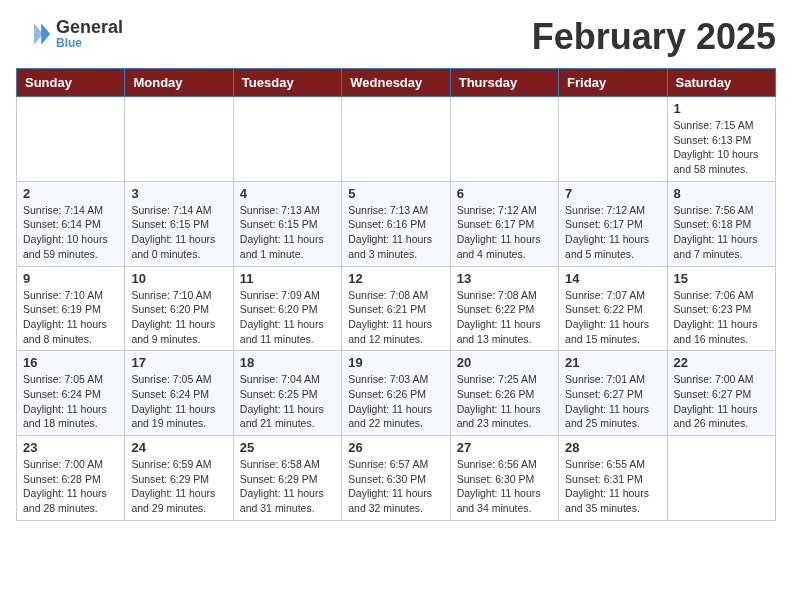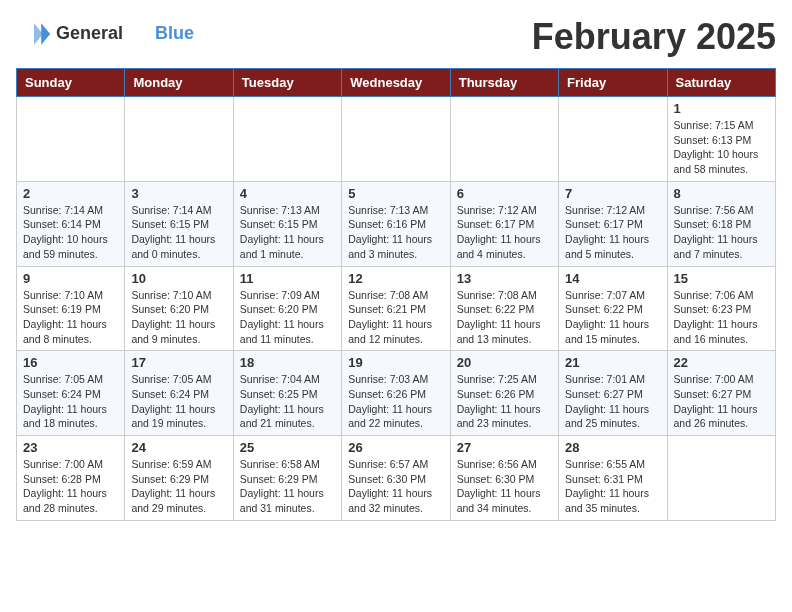--- a/index.html
+++ b/index.html
@@ -16,31 +16,30 @@
       align-items: flex-start;
       margin-bottom: 10px;
     }
     .logo {
       display: flex;
       align-items: center;
       gap: 4px;
     }
     .logo-text {
       display: flex;
-      flex-direction: row;
+      flex-direction: column;
       line-height: 1.1;
-      gap: 32px;
     }
     .logo-general {
       font-size: 18px;
       font-weight: bold;
       color: #333;
     }
     .logo-blue {
-      font-size: 18px;
+      font-size: 12px;
       font-weight: bold;
       color: #4a90d9;
     }
     .logo-icon {
       width: 36px;
       height: 36px;
     }
     .title-block {
       text-align: right;
     }

